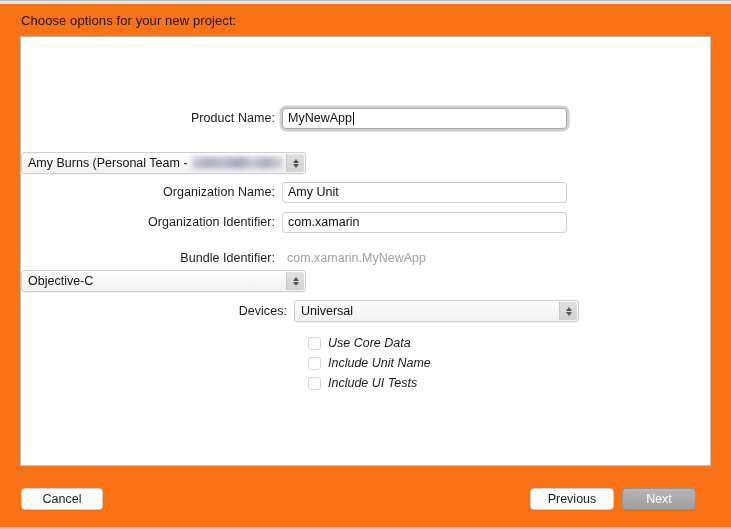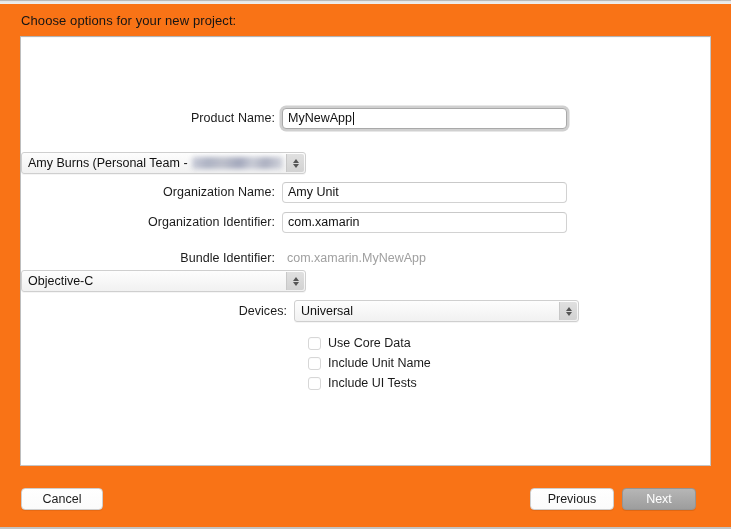--- a/index.html
+++ b/index.html
@@ -181,20 +181,21 @@
     background: #fff;
     border: 1px solid #d7d7d7;
     border-radius: 3px;
     flex: 0 0 auto;
     box-shadow: inset 0 1px 1px rgba(0,0,0,0.02);
   }
   .check-label {
     font-size: 12.5px;
     color: #1b1b1b;
     white-space: nowrap;
+    font-style: italic;
   }
 
   
   .btn {
     height: 22px;
     min-width: 74px;
     border-radius: 4px;
     font-size: 12.5px;
     display: inline-flex;
     align-items: center;

